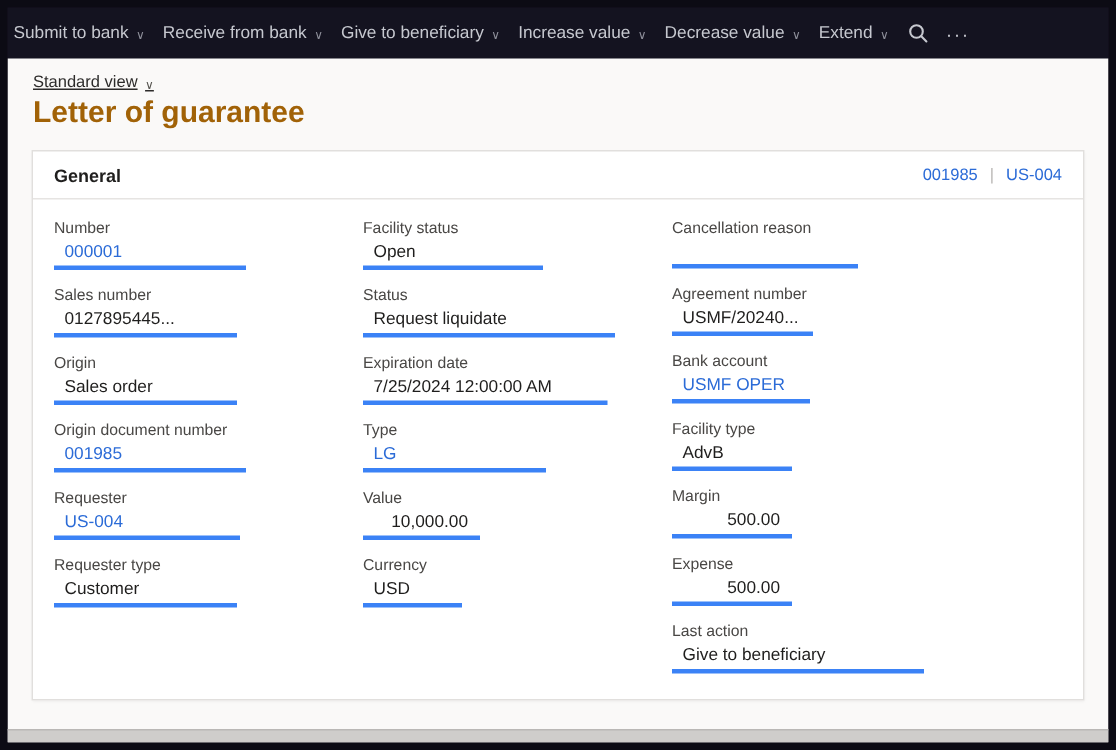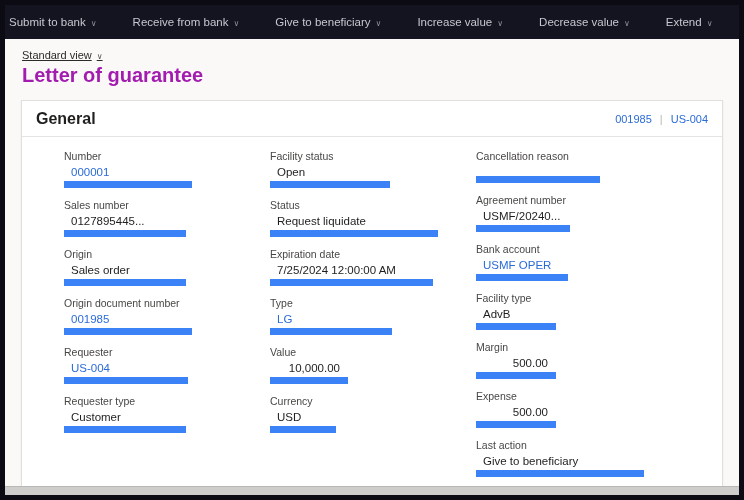--- a/index.html
+++ b/index.html
@@ -15,21 +15,21 @@
     position:relative;
     overflow:hidden;
   }
   
   .command-bar {
     height:34px;
     background:#141320;
     display:flex;
     align-items:center;
     padding:0 10px 0 4px;
-    gap:36px;
+    gap:12px;
     white-space:nowrap;
   }
   .cmd-btn {
     background:none; border:none; cursor:pointer;
     display:flex; align-items:center; gap:5px;
     font-family:"Liberation Sans", sans-serif;
     font-size:11.5px; color:#c6c8cf; padding:0;
   }
   .cmd-btn .chev { font-size:8px; color:#8e8f9a; position:relative; top:1px; }
   .cmd-icon-btn {
@@ -45,47 +45,47 @@
     background:#faf9f8;
   }
   .view-selector {
     display:inline-flex; align-items:center; gap:5px;
     margin:10px 0 1px 17px;
     font-size:11px; color:#2c2b2a; cursor:pointer;
     background:none; border:none; font-family:"Liberation Sans", sans-serif;text-decoration:underline;
   }
   .view-selector .chev { font-size:8px; color:#55544f; position:relative; top:1px; }
   .page-title {
-    font-size:20px; font-weight:700; color:#a21caf;
+    font-size:20px; font-weight:700; color:#a16207;
     margin:1px 0 13px 17px;
   }
   .card {
     margin:0 16px;
     background:#ffffff;
     border:1px solid #e1dfdd;
     box-shadow:0 1px 2px rgba(0,0,0,.06);
   }
   .card-header {
     display:flex; justify-content:space-between; align-items:center;
     padding:9px 14px 8px 14px;
     border-bottom:1px solid #e6e4e2;
   }
-  .card-title { font-size:16px; font-weight:700; color:#201f1e; }
+  .card-title { font-size:12px; font-weight:700; color:#201f1e; }
   .refs { display:flex; align-items:center; gap:8px; font-size:11px; }
   .ref-link { color:#2b6bd7; cursor:pointer; text-decoration:none; }
   .ref-sep { color:#b9b7b5; }
   
   .form { display:flex; padding:13px 14px 6px 14px; }
   .col { width:206px; }
   .col.c3 { width:auto; }
-  .field { margin-bottom:11px;margin-left:28px; }
+  .field { margin-bottom:11px; }
   .field-label { font-size:10.5px; color:#494745; margin-bottom:3px; }
   .field-value {
     font-size:11.5px; color:#1f1e1d;
-    border-bottom:7px solid #3b82f6;
+    border-bottom:3px solid #3b82f6;
     padding:1px 4px 3px 7px;
     min-height:18px;
     cursor:text;
     overflow:hidden; white-space:nowrap;
   }
   .field-value.link { color:#2b6bd7; cursor:pointer; }
   .field-value.num { text-align:right; padding-right:8px; }
   
   .bottom-strip {
     position:absolute; left:0; right:0; bottom:0;

